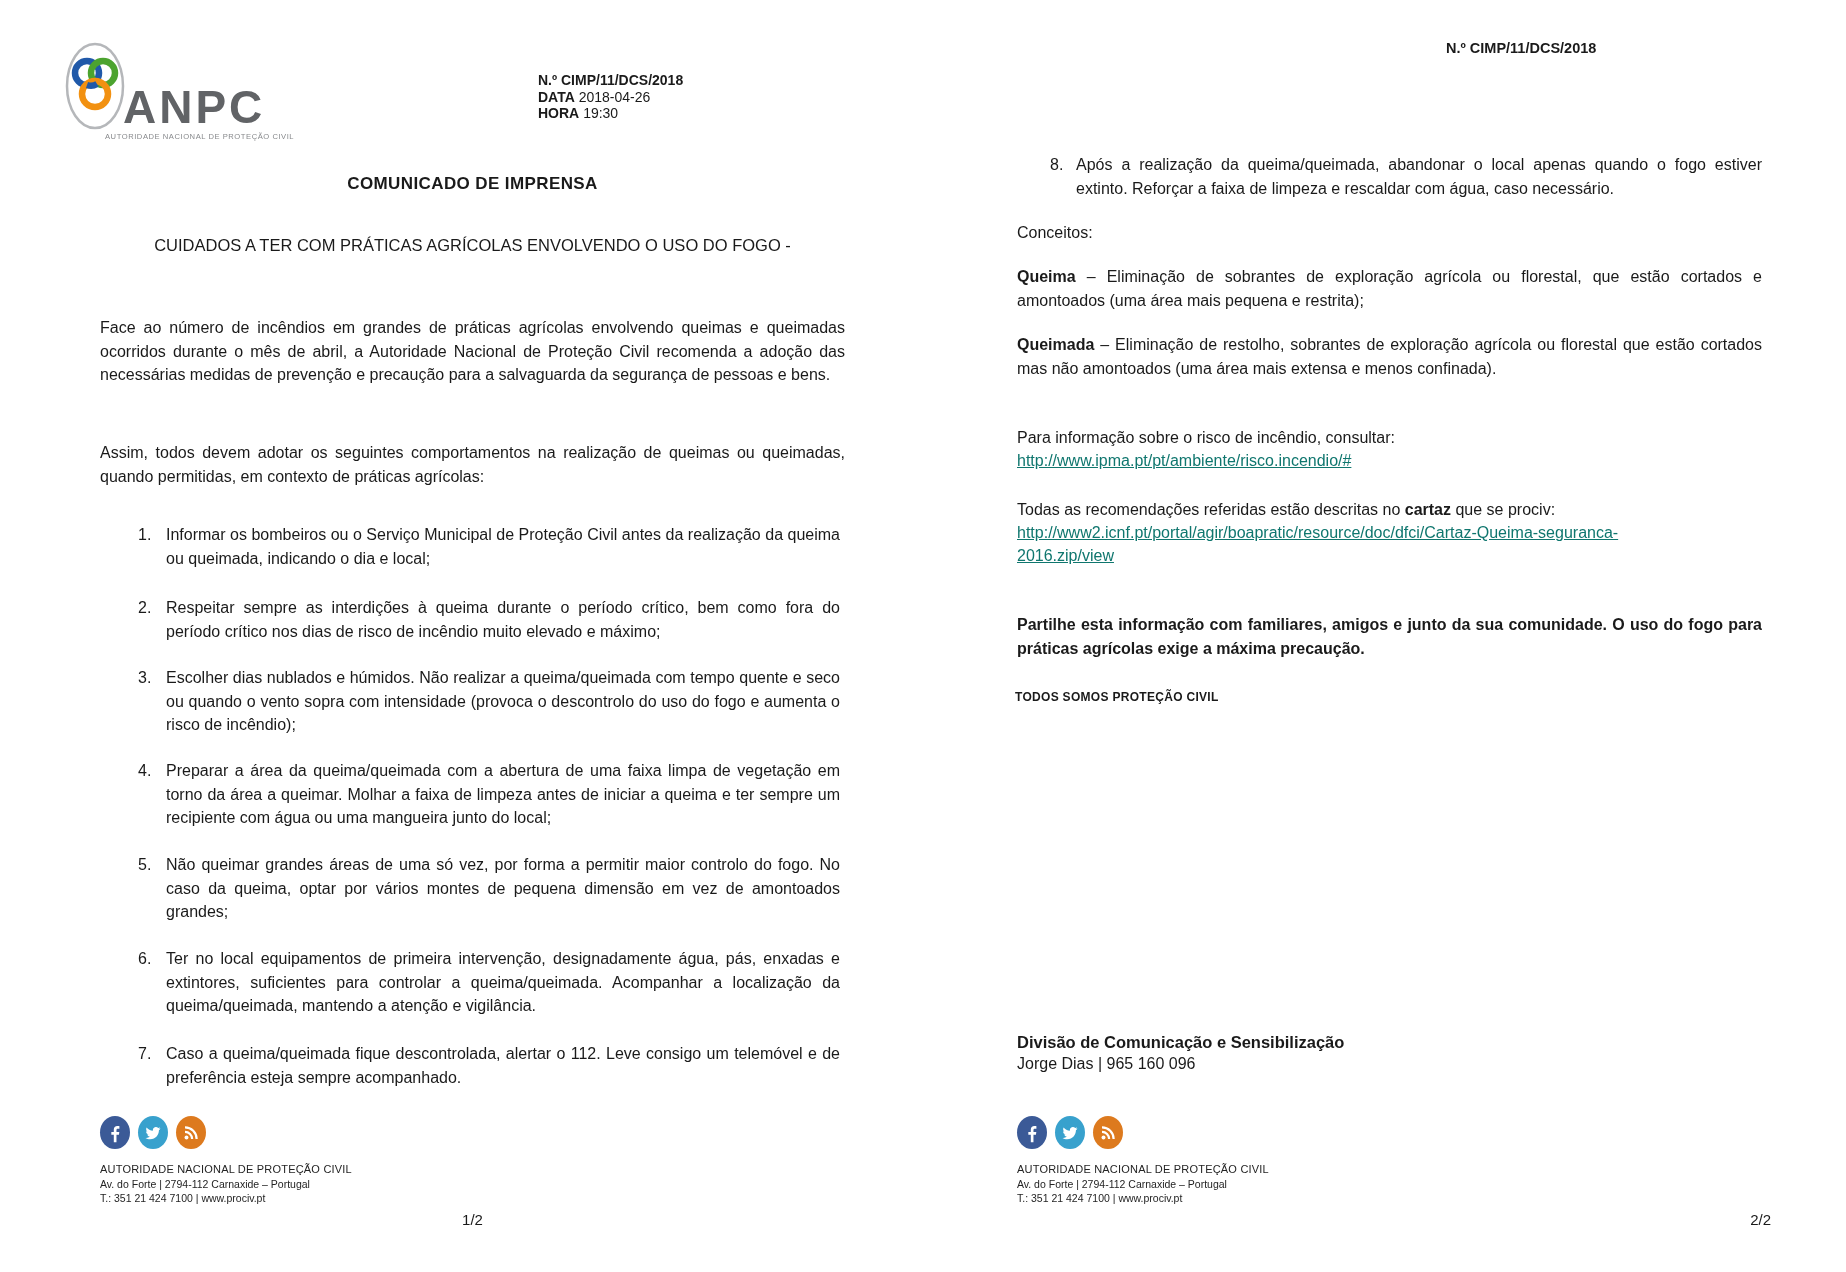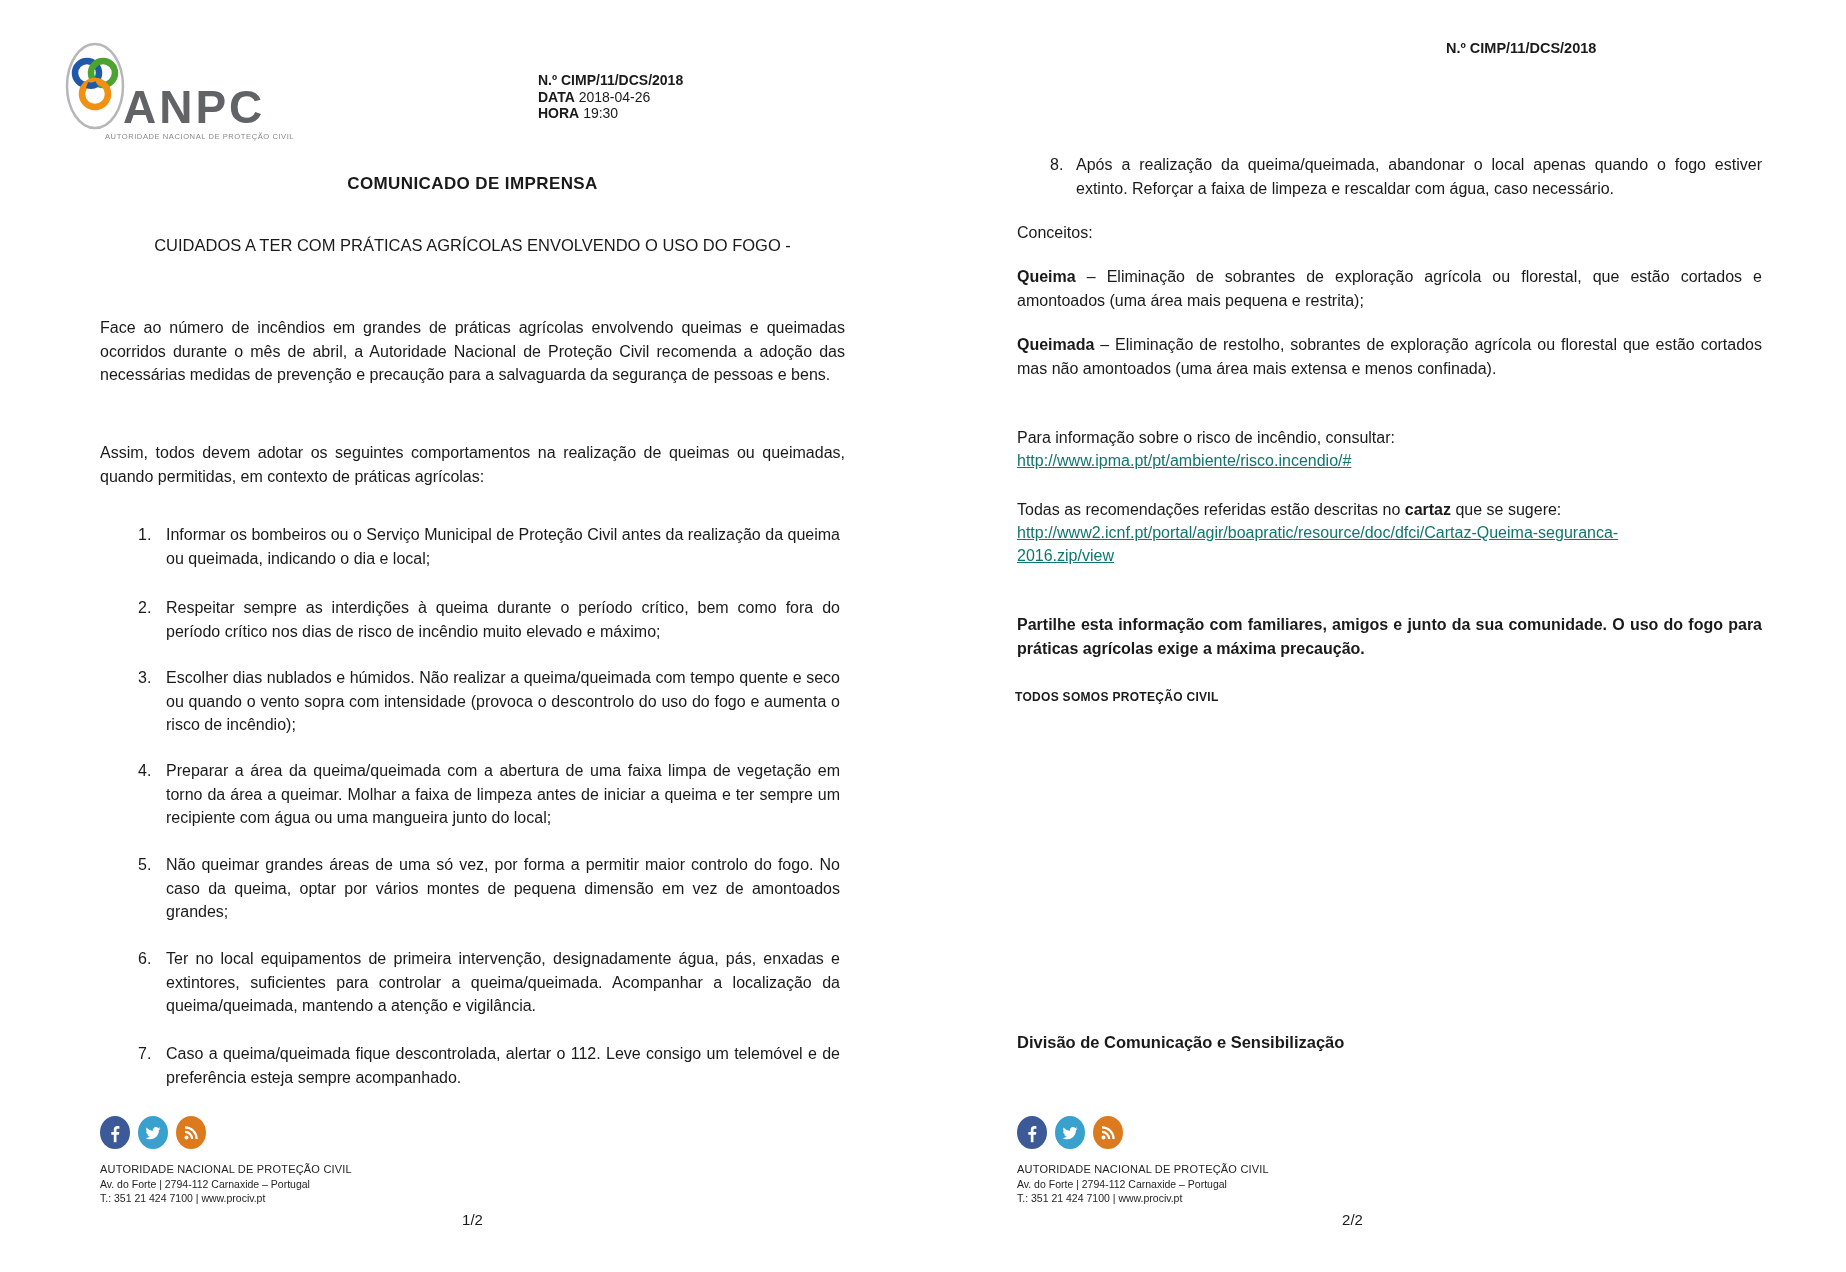--- a/index.html
+++ b/index.html
@@ -55,21 +55,21 @@
   .icon-row { top:1116px; display:flex; gap:8px; }
   .icon-row-1 { left:100px; } .icon-row-2 { left:1017px; }
   .sicon { width:30px; height:33px; border-radius:50%; display:flex; align-items:center; justify-content:center; }
   .fb { background:#3b5a97; } .tw { background:#38a1cd; } .rss { background:#dd7a1e; }
 
   .footer { top:1162px; font-size:10.5px; line-height:14.5px; color:#242424; }
   .footer-1 { left:100px; } .footer-2 { left:1017px; }
   .footer .org { font-size:11px; letter-spacing:0.2px; }
 
   .pagenum { top:1211px; width:745px; text-align:center; font-size:15px; }
-  .pagenum-1 { left:100px; } .pagenum-2 { left:980px; }
+  .pagenum-1 { left:100px; } .pagenum-2 { left:1026px;text-align:right; }
 </style>
 </head>
 <body>
 
 <div class="abs logo-wrap">
   <svg class="logo-rings" width="60" height="88" viewBox="0 0 60 88">
     <ellipse cx="30" cy="44" rx="28" ry="42" fill="none" stroke="#b5b7ba" stroke-width="2.5"></ellipse>
     <circle cx="22" cy="31" r="12" fill="none" stroke="#2059a9" stroke-width="6.5"></circle>
     <circle cx="38" cy="31" r="12" fill="none" stroke="#4ca32f" stroke-width="6.5"></circle>
     <circle cx="30" cy="52" r="13" fill="none" stroke="#f29111" stroke-width="6.5"></circle>
@@ -173,34 +173,35 @@
 <div class="abs body-text just queimada">
   <b>Queimada</b><span> – Eliminação de restolho, sobrantes de exploração agrícola ou florestal que estão cortados mas não amontoados (uma área mais extensa e menos confinada).</span>
 </div>
 
 <div class="abs body-text risk-label">Para informação sobre o risco de incêndio, consultar:</div>
 <div class="abs body-text risk-link">
   <span class="doclink">http://www.ipma.pt/pt/ambiente/risco.incendio/#</span>
 </div>
 
 <div class="abs body-text poster-text">
-  <span>Todas as recomendações referidas estão descritas no </span><b>cartaz</b><span> que se sugere:</span>
+  <span>Todas as recomendações referidas estão descritas no </span><b>cartaz</b><span> que se prociv:</span>
 </div>
 
 <div class="abs body-text poster-link">
   <div class="doclink">http://www2.icnf.pt/portal/agir/boapratic/resource/doc/dfci/Cartaz-Queima-seguranca-</div>
   <div class="doclink">2016.zip/view</div>
 </div>
 
 <div class="abs body-text just share">Partilhe esta informação com familiares, amigos e junto da sua comunidade. O uso do fogo para práticas agrícolas exige a máxima precaução.</div>
 
 <div class="abs motto">TODOS SOMOS PROTEÇÃO CIVIL</div>
 
 <div class="abs division-block">
   <div class="division-name">Divisão de Comunicação e Sensibilização</div>
+  <div class="contact-line">Jorge Dias | 965 160 096</div>
 </div>
 
 <div class="abs icon-row icon-row-2">
   <div class="sicon fb">
     <svg width="22" height="22" viewBox="0 0 24 24">
         <path fill="#ffffff" d="M13.6 22v-8.1h2.7l.4-3.1h-3.1V8.8c0-.9.3-1.5 1.6-1.5h1.6V4.5c-.3 0-1.3-.1-2.3-.1-2.3 0-3.8 1.4-3.8 3.9v2.5H8v3.1h2.7V22z"></path>
       </svg>
   </div>
   <div class="sicon tw">
     <svg width="18" height="18" viewBox="0 0 24 24">

